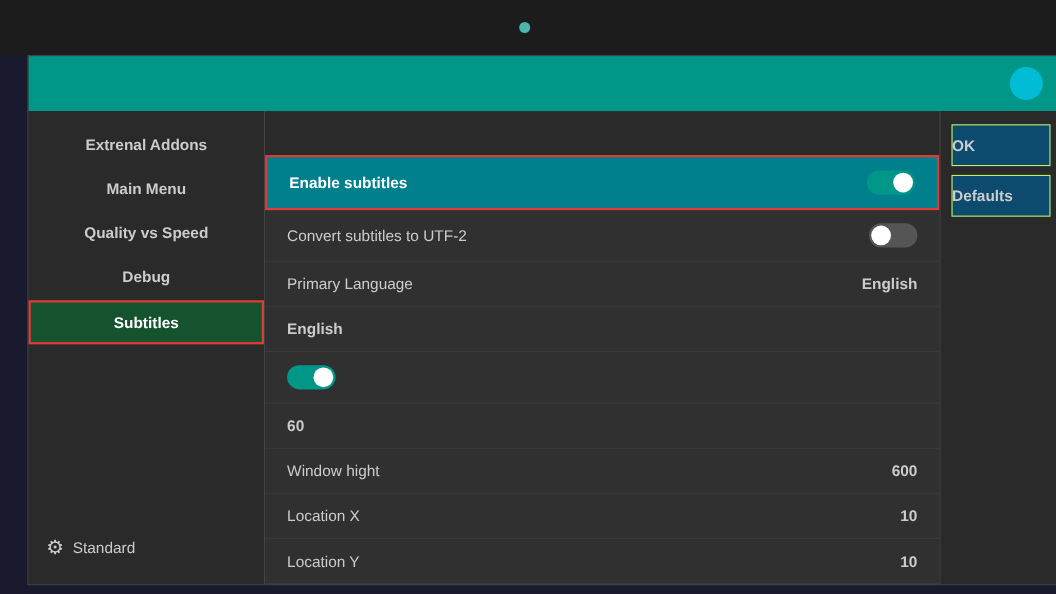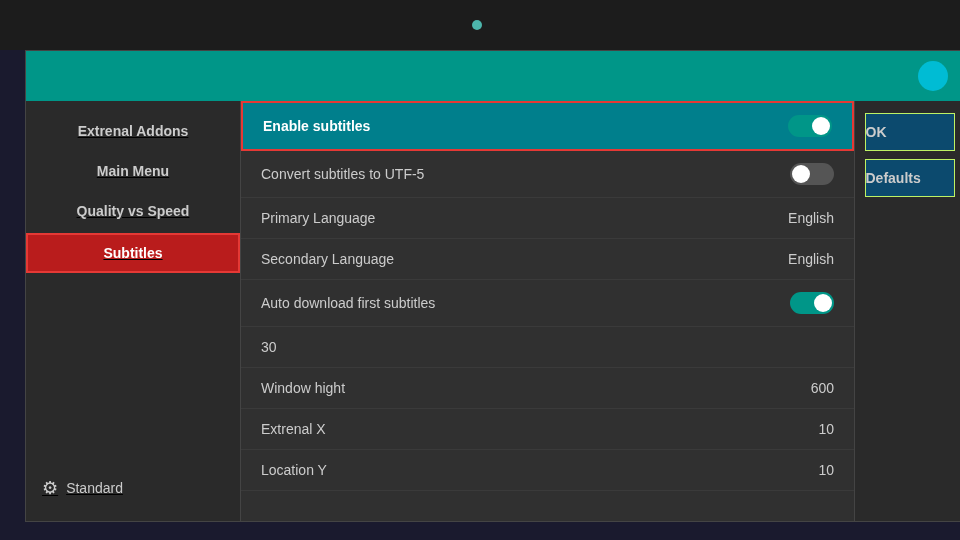--- a/index.html
+++ b/index.html
@@ -129,32 +129,31 @@
 
     
     .dialog-sidebar {
       width: 215px;
       background: #2a2a2a;
       padding: 12px 0;
       display: flex;
       flex-direction: column;
       gap: 4px;
       border-right: 1px solid #444;
-      text-decoration: underline;
     }
     .sidebar-item {
       padding: 10px 16px;
       color: #ccc;
       font-size: 14px;
       cursor: pointer;
       text-align: center;
       font-weight: bold;
     }
     .sidebar-item.active {
-      background: #b91c1c;
+      background: #14532d;
       border: 2px solid #e53935;
       color: #fff;
     }
     .sidebar-item.standard {
       margin-top: auto;
       display: flex;
       align-items: center;
       gap: 8px;
       text-align: left;
       color: #ccc;
@@ -164,20 +163,21 @@
     .gear-icon {
       font-size: 18px;
     }
 
     
     .dialog-main {
       flex: 1;
       background: #303030;
       overflow-y: auto;
       position: relative;
+      margin-top: 40px;
     }
 
     .settings-row {
       display: flex;
       align-items: center;
       justify-content: space-between;
       padding: 12px 20px;
       border-bottom: 1px solid #3a3a3a;
       color: #ccc;
       font-size: 14px;
@@ -190,20 +190,21 @@
     .settings-row.highlighted .row-label {
       color: #fff;
       font-weight: bold;
     }
     .row-label {
       color: #ccc;
     }
     .row-value {
       color: #ccc;
       font-size: 14px;
+      font-weight: bold;
     }
 
     
     .toggle {
       width: 44px;
       height: 22px;
       border-radius: 11px;
       position: relative;
       display: inline-block;
     }
@@ -292,63 +293,62 @@
     <span class="dialog-titlebar-title"></span>
     <div class="dialog-close-btn"></div>
   </div>
 
   <div class="dialog-body">
 
     <div class="dialog-sidebar">
     <div class="sidebar-item">Extrenal Addons</div>
         <div class="sidebar-item">Main Menu</div>
         <div class="sidebar-item">Quality vs Speed</div>
+        <div class="sidebar-item">Debug</div>
         <div class="sidebar-item active">Subtitles</div>
         <div class="sidebar-item standard">
           <span class="gear-icon">⚙</span>
           <span>Standard</span>
         </div>
       </div>
 
     <div class="dialog-main">
     <div class="settings-row highlighted">
           <span class="row-label">Enable subtitles</span>
           <div class="toggle on">
             <div class="toggle-knob"></div>
           </div>
         </div>
         <div class="settings-row">
-          <span class="row-label">Convert subtitles to UTF-5</span>
+          <span class="row-label">Convert subtitles to UTF-2</span>
           <div class="toggle off">
             <div class="toggle-knob"></div>
           </div>
         </div>
         <div class="settings-row">
           <span class="row-label">Primary Language</span>
           <span class="row-value">English</span>
         </div>
         <div class="settings-row">
-          <span class="row-label">Secondary Language</span>
           <span class="row-value">English</span>
         </div>
         <div class="settings-row">
-          <span class="row-label">Auto download first subtitles</span>
           <div class="toggle on">
             <div class="toggle-knob"></div>
           </div>
         </div>
         <div class="settings-row">
-          <span class="row-value">30</span>
+          <span class="row-value">60</span>
         </div>
         <div class="settings-row">
           <span class="row-label">Window hight</span>
           <span class="row-value">600</span>
         </div>
         <div class="settings-row">
-          <span class="row-label">Extrenal X</span>
+          <span class="row-label">Location X</span>
           <span class="row-value">10</span>
         </div>
         <div class="settings-row">
           <span class="row-label">Location Y</span>
           <span class="row-value">10</span>
         </div>
       </div>
 
     <div class="dialog-actions">
     <div class="action-btn">OK</div>

